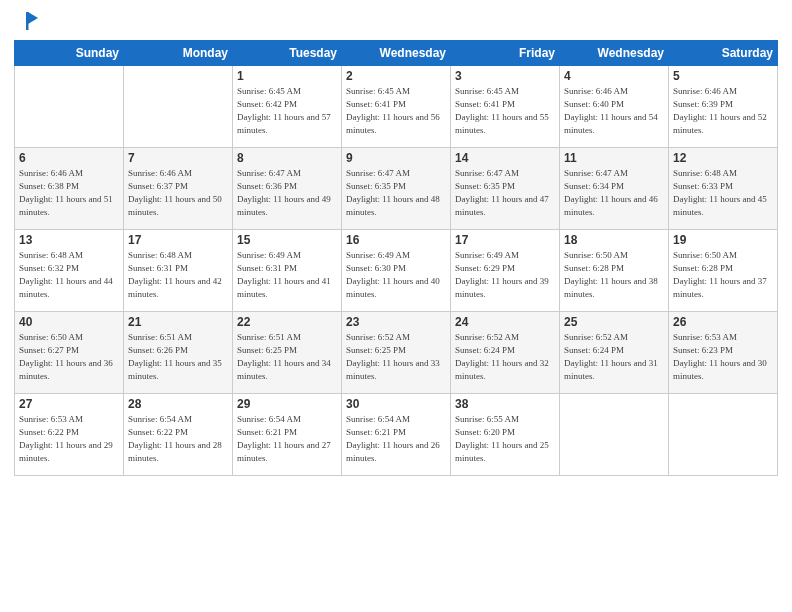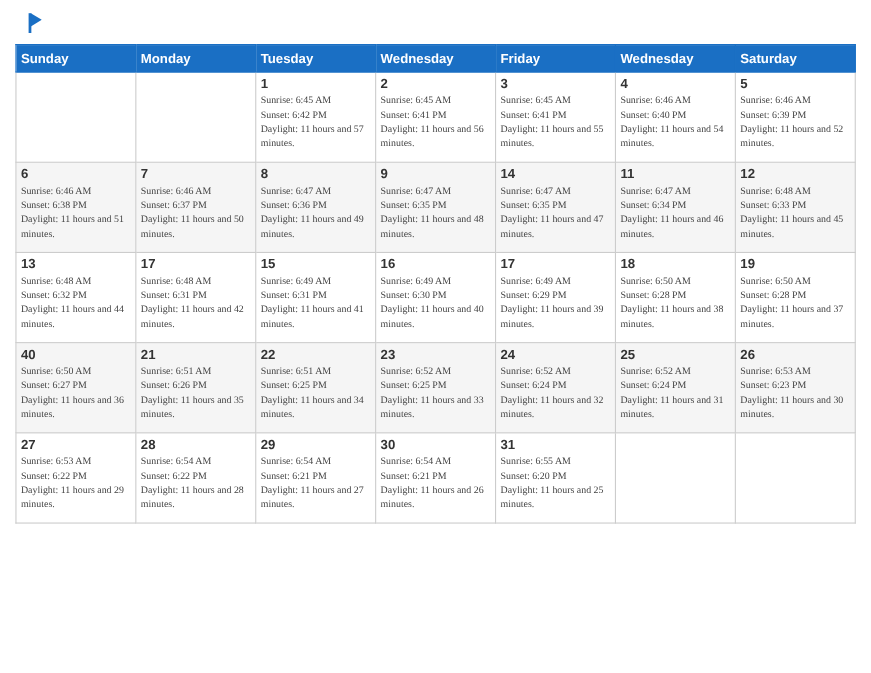--- a/index.html
+++ b/index.html
@@ -50,21 +50,21 @@
       width: 100%;
       border-collapse: collapse;
       table-layout: fixed;
     }
     thead tr th {
       background: #1a6fc4;
       color: #fff;
       font-size: 12px;
       font-weight: bold;
       padding: 5px 4px;
-      text-align: left;
+      text-align: right;
       border: 1px solid #1a6fc4;
     }
     tbody tr td {
       border: 1px solid #ccc;
       vertical-align: top;
       padding: 3px 4px;
       font-size: 9.5px;
       color: #333;
       height: 82px;
       background: #fff;
@@ -253,21 +253,21 @@
           </td>
           <td>
             <div class="day-num">29</div>
             <div class="day-info">Sunrise: 6:54 AM<br>Sunset: 6:21 PM<br>Daylight: 11 hours and 27 minutes.</div>
           </td>
           <td>
             <div class="day-num">30</div>
             <div class="day-info">Sunrise: 6:54 AM<br>Sunset: 6:21 PM<br>Daylight: 11 hours and 26 minutes.</div>
           </td>
           <td>
-            <div class="day-num">31</div>
+            <div class="day-num">38</div>
             <div class="day-info">Sunrise: 6:55 AM<br>Sunset: 6:20 PM<br>Daylight: 11 hours and 25 minutes.</div>
           </td>
           <td class="empty-cell"></td>
           <td class="empty-cell"></td>
         </tr>
       </tbody>
   </table>
 </div>
 
 </body></html>

